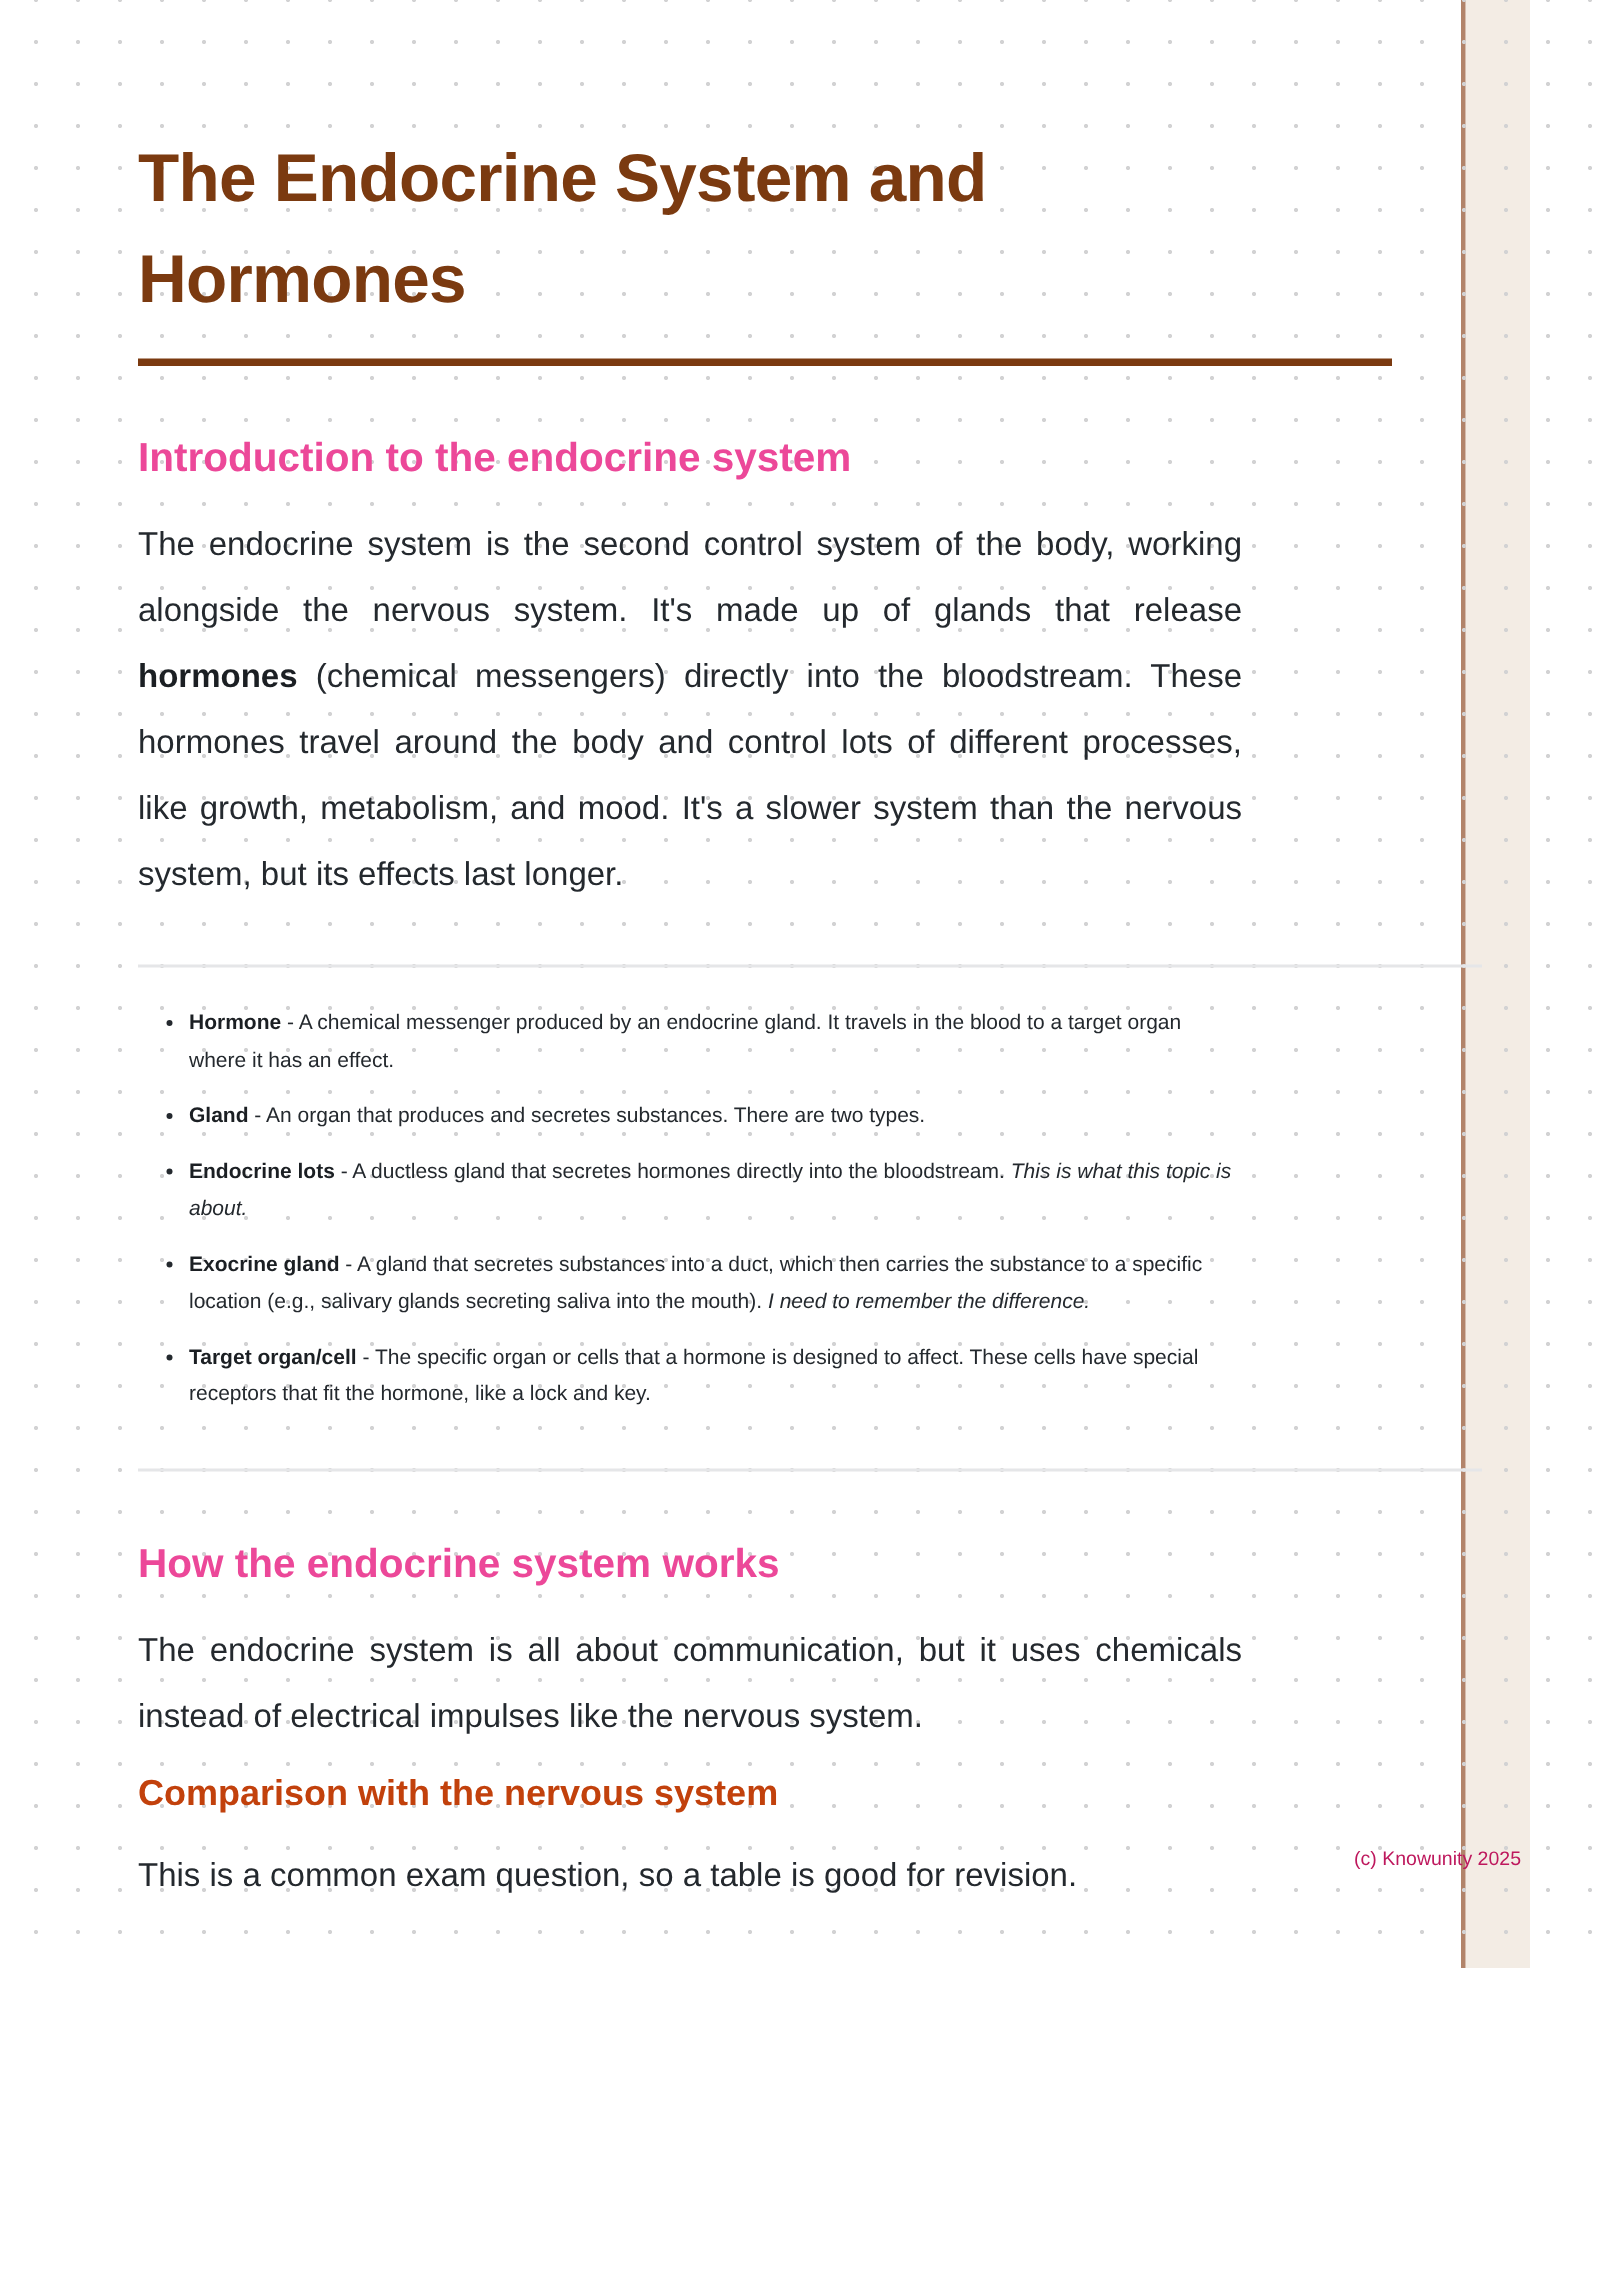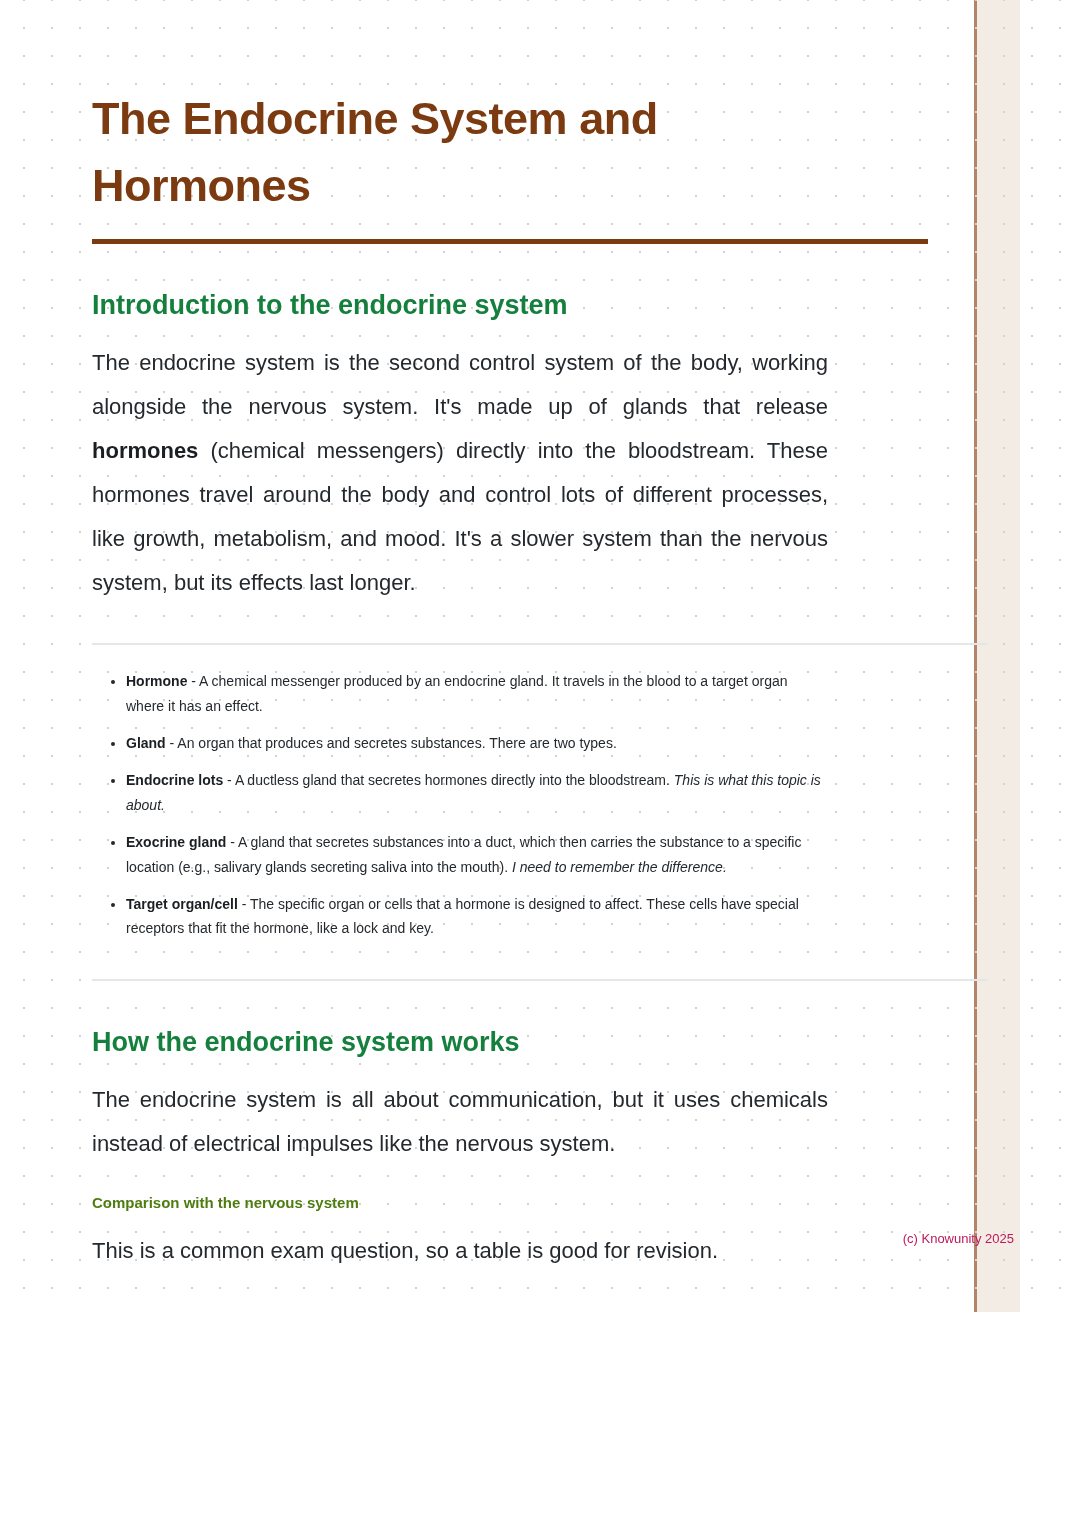--- a/index.html
+++ b/index.html
@@ -59,27 +59,27 @@
     margin-top: 20px;
     width: 836px;
     height: 5px;
     background: #7b3a10;
     border: none;
   }
   h2 {
     margin: 46px 0 0 0;
     font-size: 27px;
     font-weight: 700;
-    color: #15803d;
+    color: #ec4899;
   }
   h3 {
-    margin: 28px 0 0 0;
-    font-size: 15px;
+    margin: 16px 0 0 0;
+    font-size: 24px;
     font-weight: 700;
-    color: #4d7c0f;
+    color: #c2410c;
   }
   p.body-par {
     margin: 20px 0 0 0;
     font-size: 22px;
     line-height: 2.0;
     text-align: justify;
     color: #24292e;
   }
   p.body-par-left {
     margin: 18px 0 0 0;

